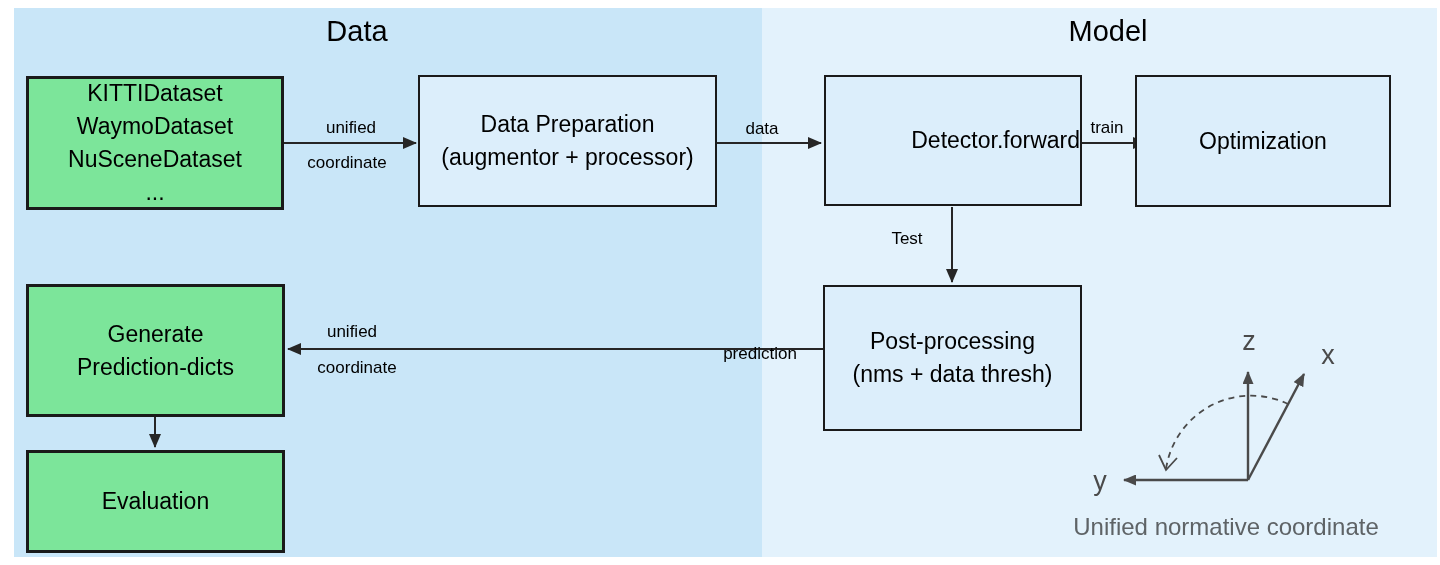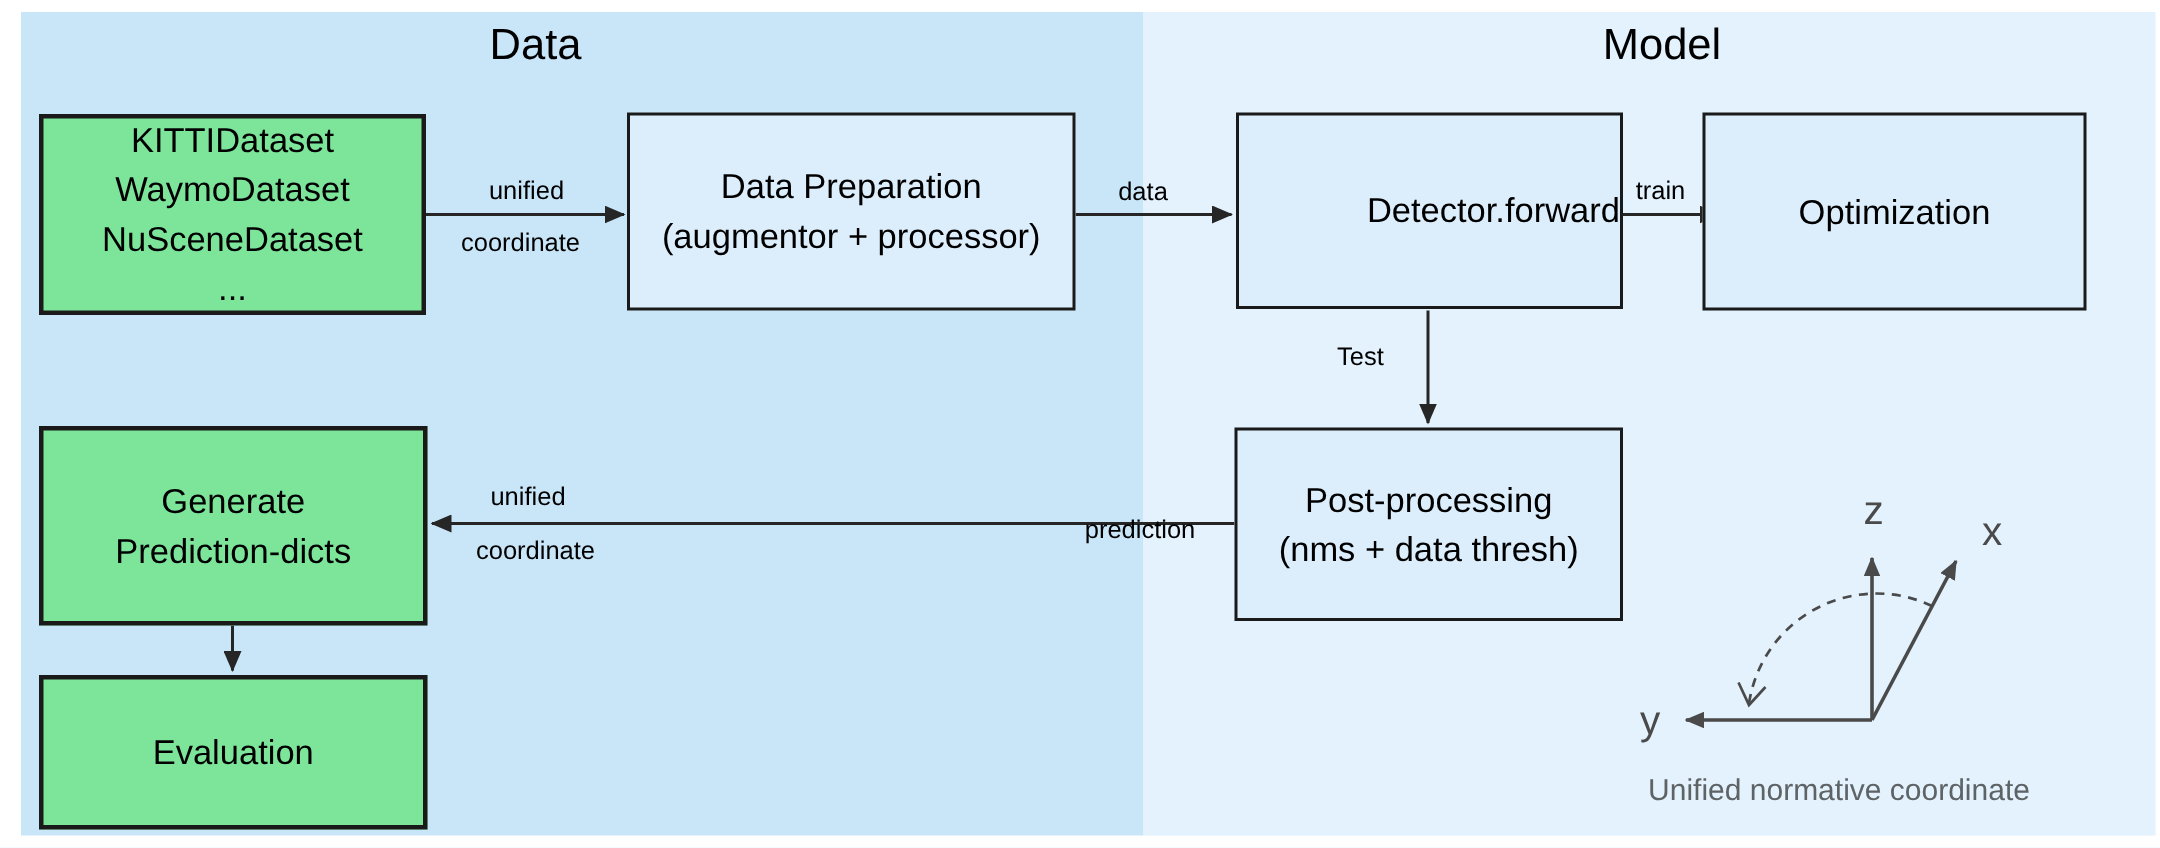--- a/index.html
+++ b/index.html
@@ -18,21 +18,21 @@
   .canvas{position:relative;width:1440px;height:565px;background:#ffffff;overflow:hidden;}
   .panel{position:absolute;top:8px;height:549px;}
   .panel.left{left:14px;width:748px;background:var(--left_panel);}
   .panel.right{left:762px;width:675px;background:var(--right_panel);}
   .section-title{position:absolute;transform:translate(-50%,-50%);font-size:29px;line-height:1;white-space:nowrap;}
   .box{position:absolute;box-sizing:border-box;display:flex;flex-direction:column;align-items:center;justify-content:center;text-align:center;font-size:23px;line-height:33px;}
   .box.light{background:var(--box_fill);border:2px solid var(--box_border);}
   .box.green{background:var(--green_fill);border:3px solid var(--box_border);}
   .elabel{position:absolute;transform:translate(-50%,-50%);font-size:17px;line-height:1;white-space:nowrap;}
   .axis-letter{position:absolute;transform:translate(-50%,-50%);font-size:27px;line-height:1;color:var(--axes);}
-  .caption{position:absolute;transform:translate(-50%,-50%);font-size:20px;line-height:1;white-space:nowrap;color:var(--caption_text);}
+  .caption{position:absolute;transform:translate(-50%,-50%);font-size:24px;line-height:1;white-space:nowrap;color:var(--caption_text);}
   svg.overlay{position:absolute;left:0;top:0;pointer-events:none;}
 </style>
 </head>
 <body>
 
 <div class="canvas">
 
   <div class="panel left"></div>
   <div class="panel right"></div>
 
@@ -78,21 +78,21 @@
   </div>
 
   <div class="box light" style="left:824px;top:75px;width:258px;height:131px;align-items:flex-end;">
     <div>Detector.forward</div>
   </div>
 
   <div class="box light" style="left:1135px;top:75px;width:256px;height:132px;">
     <div>Optimization</div>
   </div>
 
-  <div class="box light" style="left:823px;top:285px;width:259px;height:129px;">
+  <div class="box light" style="left:823px;top:285px;width:259px;height:146px;">
     <div>Post-processing</div>
     <div>(nms + data thresh)</div>
   </div>
 
   <div class="box green" style="left:26px;top:284px;width:259px;height:133px;">
     <div>Generate</div>
     <div>Prediction-dicts</div>
   </div>
 
   <div class="box green" style="left:26px;top:450px;width:259px;height:103px;">

